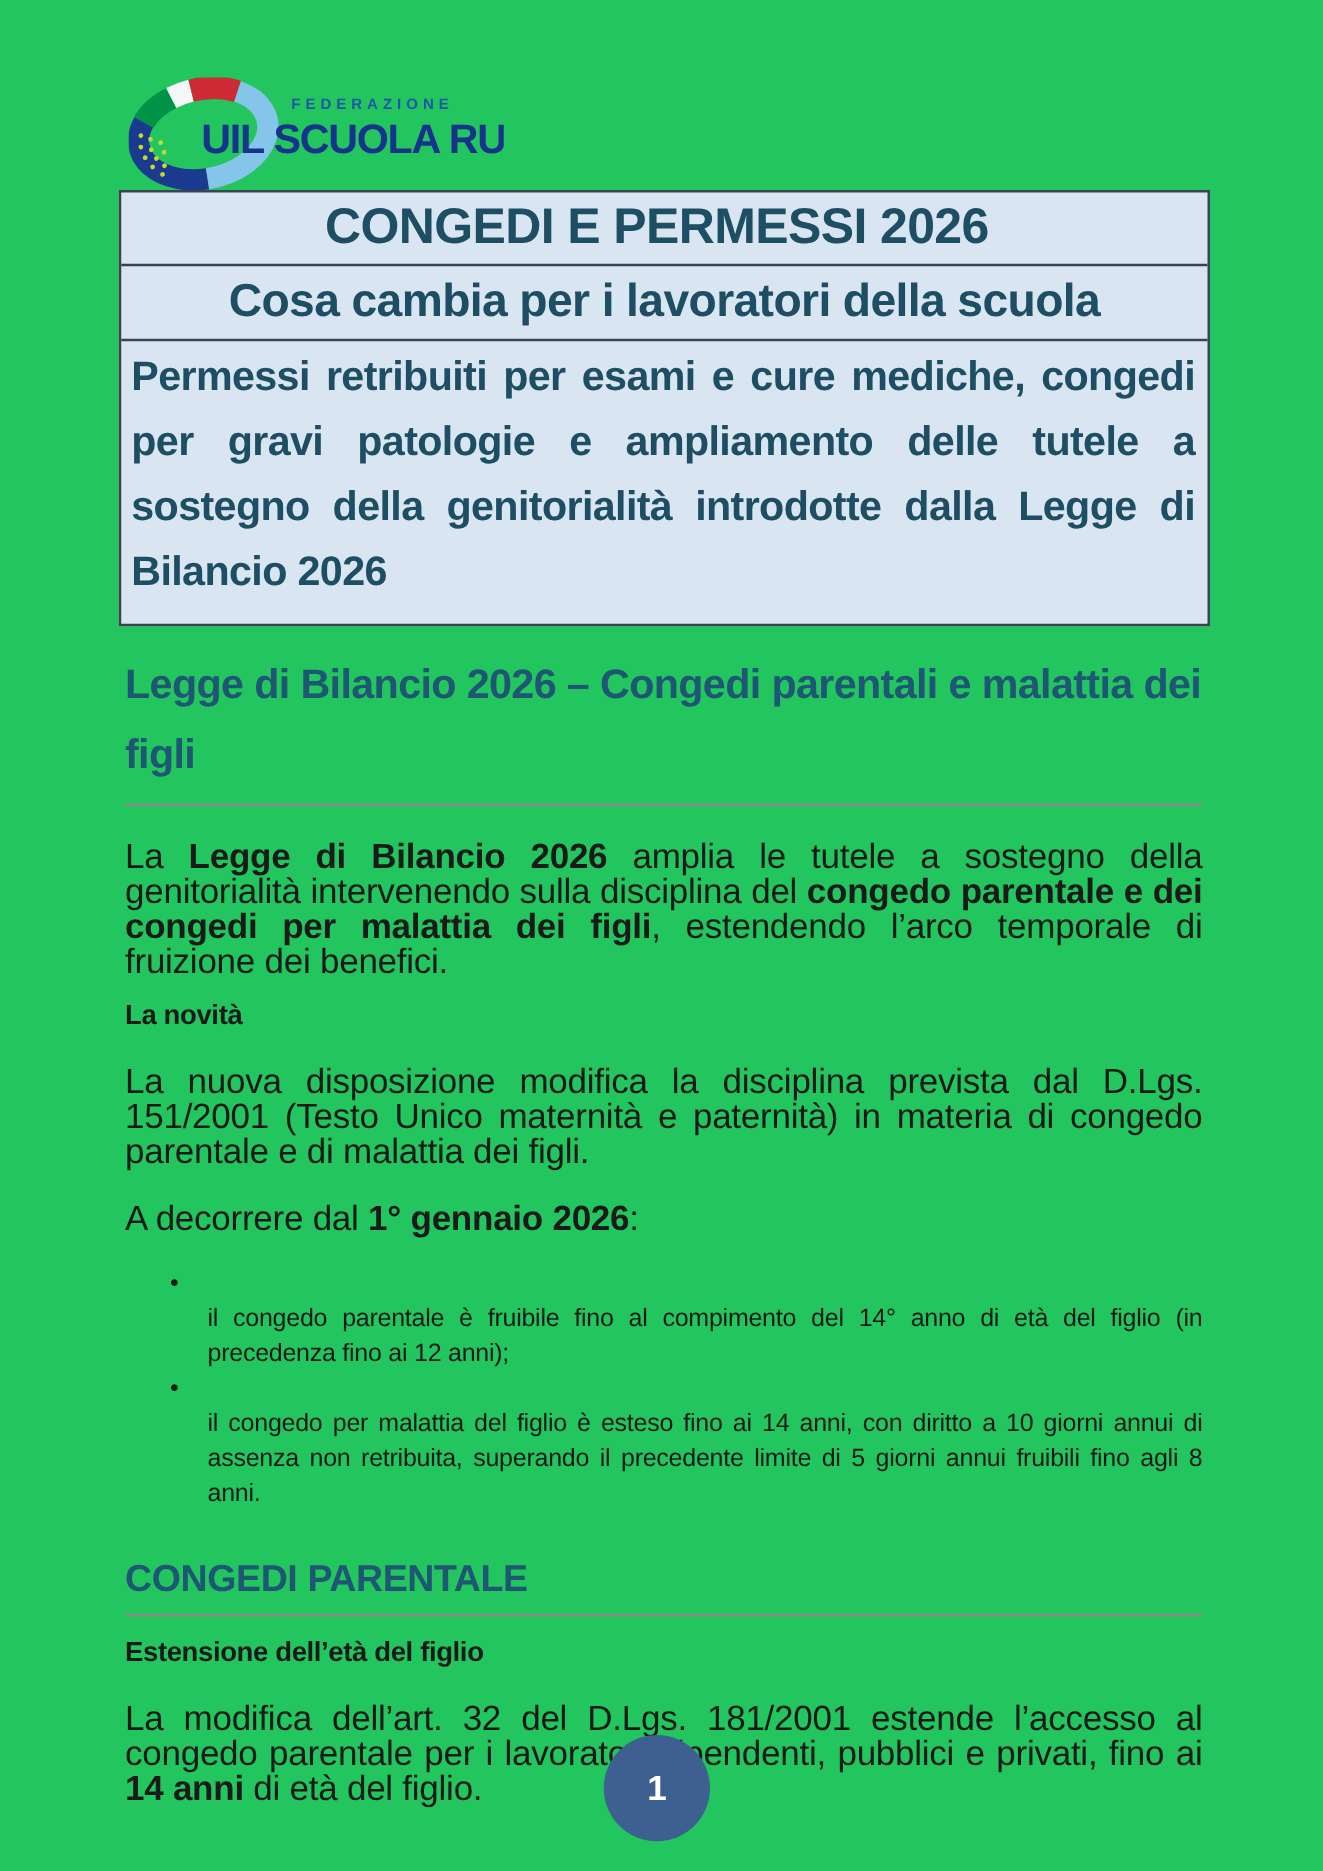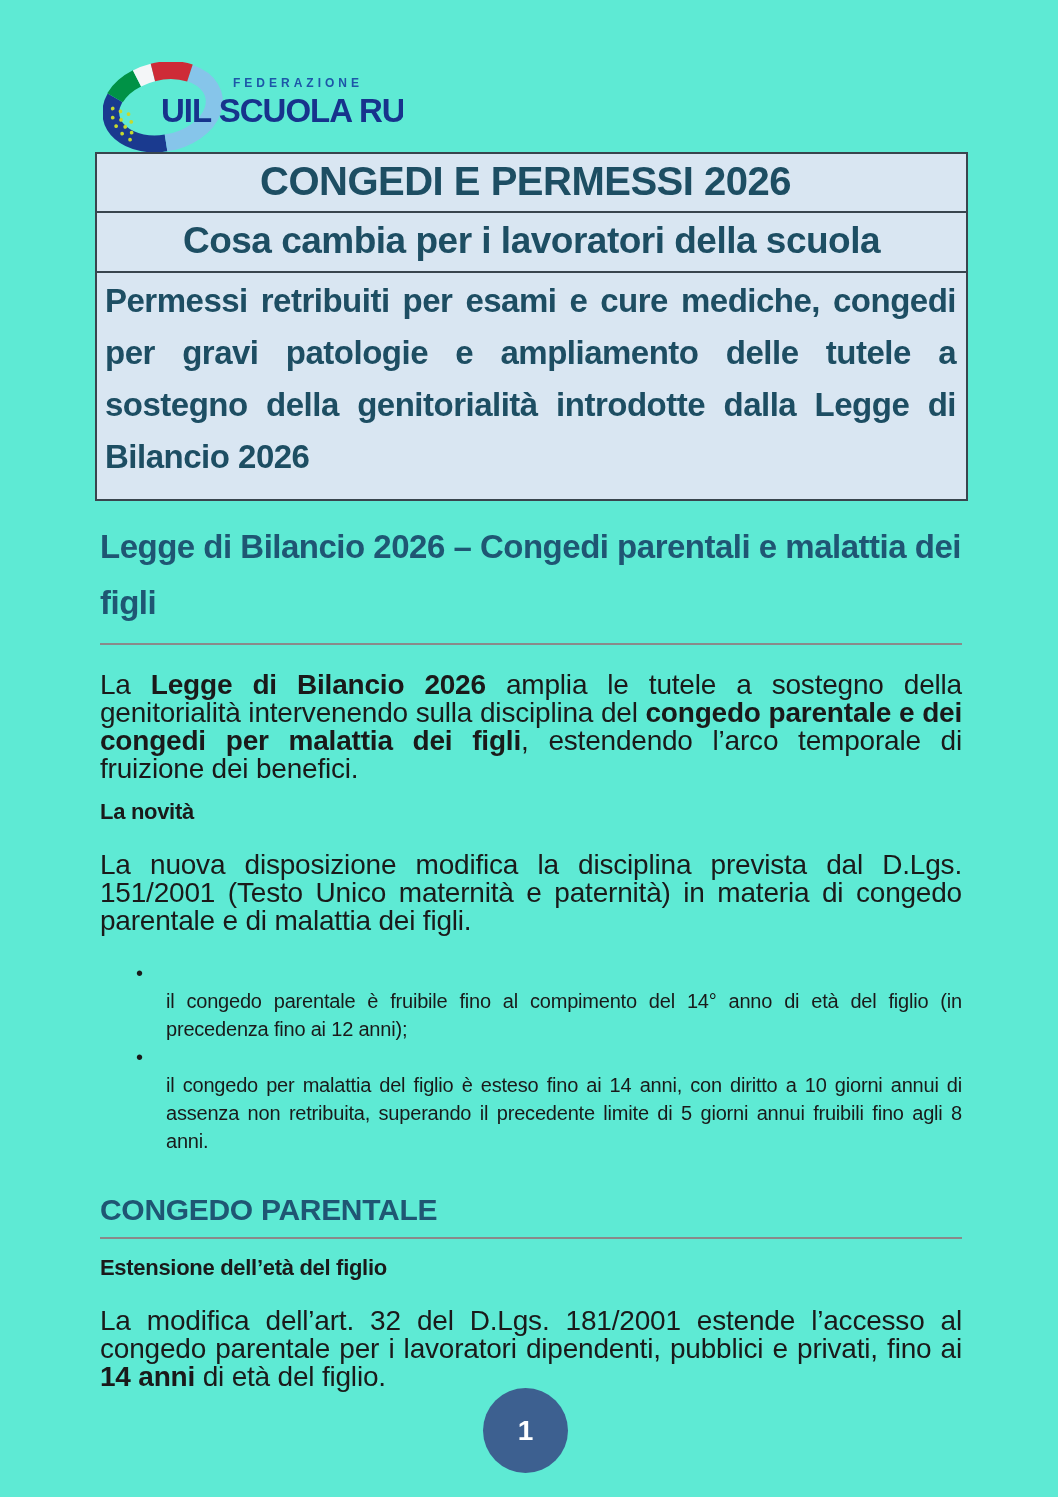--- a/index.html
+++ b/index.html
@@ -2,21 +2,21 @@
 <html><head>
 <meta charset="utf-8">
 <style>
   * { margin: 0; padding: 0; box-sizing: border-box; }
   html, body { background: #e9e9e9; }
   .page {
     position: relative;
     width: 1058px;
     height: 1497px;
     margin: 0 auto;
-    background: #5eead4;
+    background: #22c55e;
     font-family: "Liberation Sans", sans-serif;
     color: #1a1a1a;
     overflow: hidden;
   }
   .b { font-weight: bold; }
 
   
   .logo-wrap {
     position: absolute;
     top: 62px;
@@ -183,33 +183,34 @@
 
     <div class="section-title">Legge di Bilancio 2026 – Congedi parentali e malattia dei figli</div>
     <hr class="rule">
 
     <div class="para"><span>La </span><span class="b">Legge di Bilancio 2026</span><span> amplia le tutele a sostegno della genitorialità intervenendo sulla disciplina del </span><span class="b">congedo parentale e dei congedi per malattia dei figli</span><span>, estendendo l’arco temporale di fruizione dei benefici.</span></div>
 
     <div class="sub-heading">La novità</div>
 
     <div class="para">La nuova disposizione modifica la disciplina prevista dal D.Lgs. 151/2001 (Testo Unico maternità e paternità) in materia di congedo parentale e di malattia dei figli.</div>
 
+    <div class="para"><span>A decorrere dal </span><span class="b">1° gennaio 2026</span><span>:</span></div>
 
     <div class="bullets">
       <div class="bullet-row">
         <span class="bullet-dot">•</span>
         <span class="bullet-text"><span>il congedo parentale è fruibile fino al compimento del 14° anno di età del figlio (in precedenza fino ai 12 anni);</span></span>
       </div>
       <div class="bullet-row">
         <span class="bullet-dot">•</span>
         <span class="bullet-text"><span>il congedo per malattia del figlio è esteso fino ai 14 anni, con diritto a 10 giorni annui di assenza non retribuita, superando il precedente limite di 5 giorni annui fruibili fino agli 8 anni.</span></span>
       </div>
     </div>
 
-    <div class="chapter-title">CONGEDO PARENTALE</div>
+    <div class="chapter-title">CONGEDI PARENTALE</div>
     <hr class="chapter-rule">
 
     <div class="sub-heading">Estensione dell’età del figlio</div>
 
     <div class="para"><span>La modifica dell’art. 32 del D.Lgs. 181/2001 estende l’accesso al congedo parentale per i lavoratori dipendenti, pubblici e privati, fino ai </span><span class="b">14 anni</span><span> di età del figlio.</span></div>
 
   </div>
 
   <div class="page-circle">
     <span>1</span>

